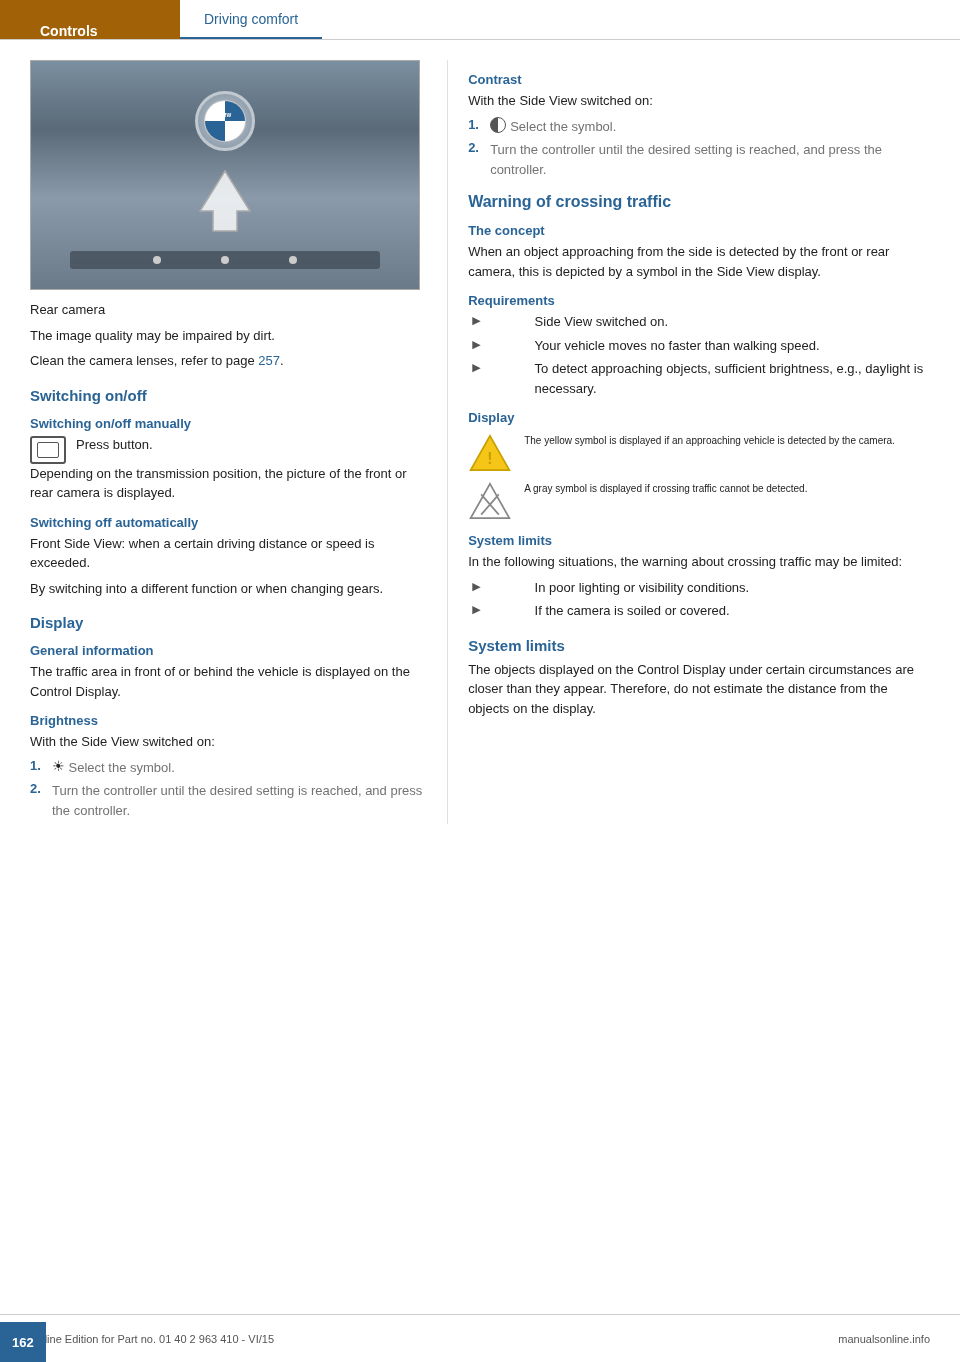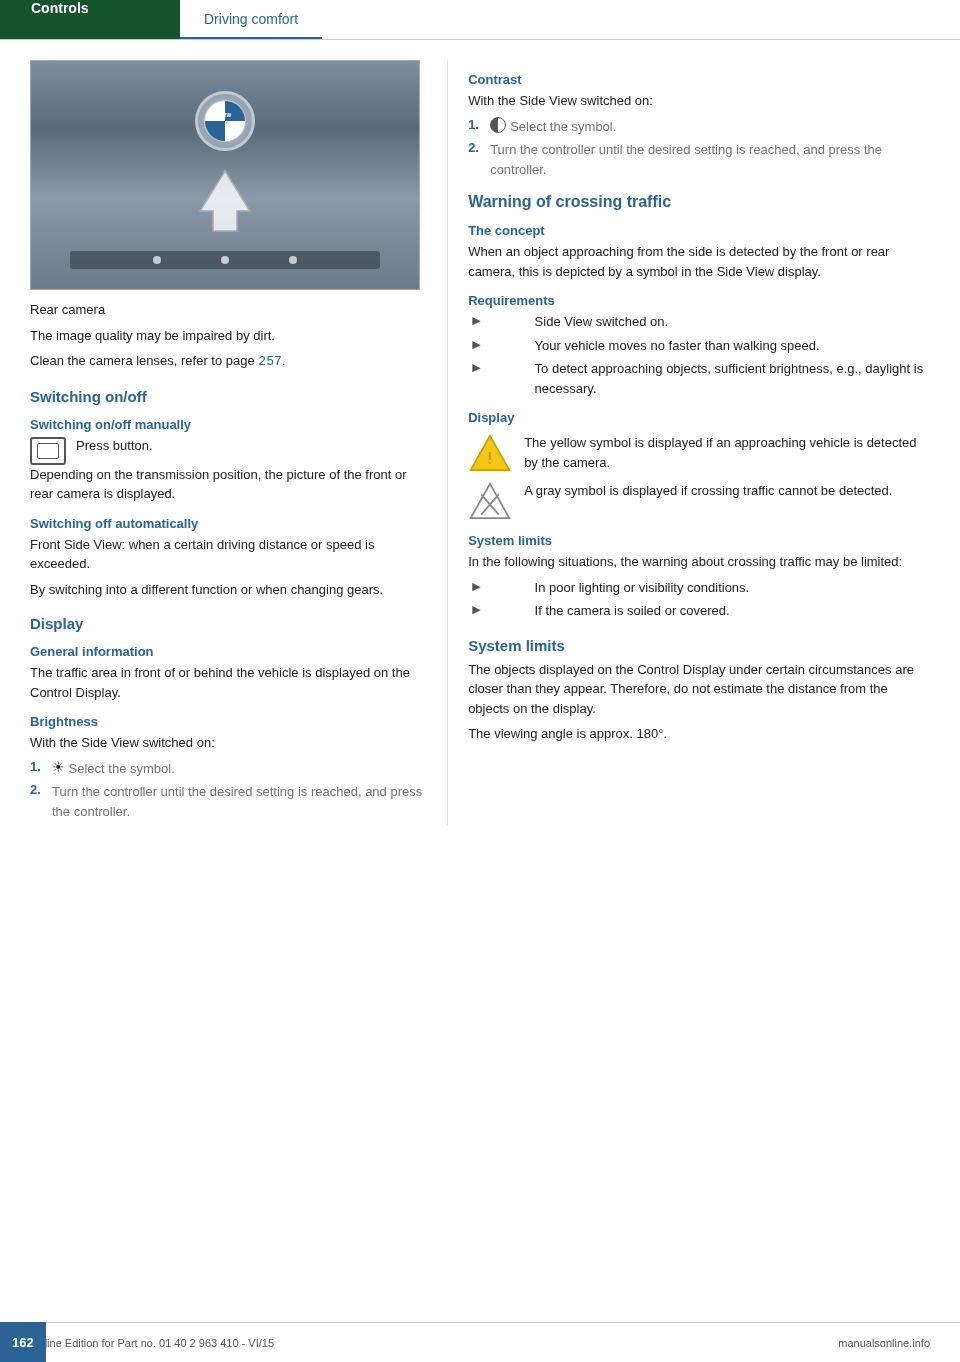--- a/index.html
+++ b/index.html
@@ -13,25 +13,25 @@
       position: relative;
     }
 
     
     .header {
       display: flex;
       height: 40px;
       border-bottom: 1px solid #ccc;
     }
     .header-controls {
-      background: #14532d;
+      background: #a16207;
       color: #fff;
       display: flex;
-      align-items: flex-start;
-      padding: 0 31px;
+      align-items: flex-end;
+      padding: 0 40px;
       font-size: 14px;
       font-weight: bold;
       min-width: 180px;
     }
     .header-driving {
       color: #2a6496;
       display: flex;
       align-items: center;
       padding: 0 24px;
       font-size: 14px;
@@ -218,32 +218,32 @@
       align-items: flex-start;
       margin: 8px 0;
     }
     .triangle-icon {
       width: 44px;
       height: 40px;
       margin-right: 12px;
       flex-shrink: 0;
     }
     .symbol-text {
-      font-size: 13px;
+      font-size: 10px;
       line-height: 1.5;
       color: #222;
     }
 
     
     .footer {
       position: absolute;
       bottom: 0;
       left: 0;
       right: 0;
-      height: 40px;
+      height: 48px;
       display: flex;
       align-items: center;
       justify-content: space-between;
       padding: 0 30px;
       border-top: 1px solid #ccc;
     }
     .footer-doc {
       font-size: 11px;
       color: #555;
     }
@@ -260,21 +260,20 @@
       left: 0;
       height: 40px;
       display: flex;
       align-items: center;
     }
 
     
     .page-link {
       color: #2a6496;
       text-decoration: none;
-      font-family: Liberation Mono, monospace;
     }
 
     
     .warning-heading {
       color: #2a6496;
       font-size: 16px;
       font-weight: bold;
       margin: 14px 0 6px 0;
     }
   </style>
@@ -426,21 +425,20 @@
       <span class="bullet-arrow">▶</span>
       <span class="bullet-text">In poor lighting or visibility conditions.</span>
     </div>
     <div class="bullet-item">
       <span class="bullet-arrow">▶</span>
       <span class="bullet-text">If the camera is soiled or covered.</span>
     </div>
 
     <h2 class="section-heading">System limits</h2>
     <p class="body-text">The objects displayed on the Control Display under certain circumstances are closer than they appear. Therefore, do not estimate the distance from the objects on the display.</p>
-    <p class="body-text">The viewing angle is approx. 180°.</p>
 
   </div>
 </div>
 
 <div class="footer">
   <div class="page-num-box">
     <span>162</span>
   </div>
   <span class="footer-doc">Online Edition for Part no. 01 40 2 963 410 - VI/15</span>
   <span class="footer-doc">manualsonline.info</span>

